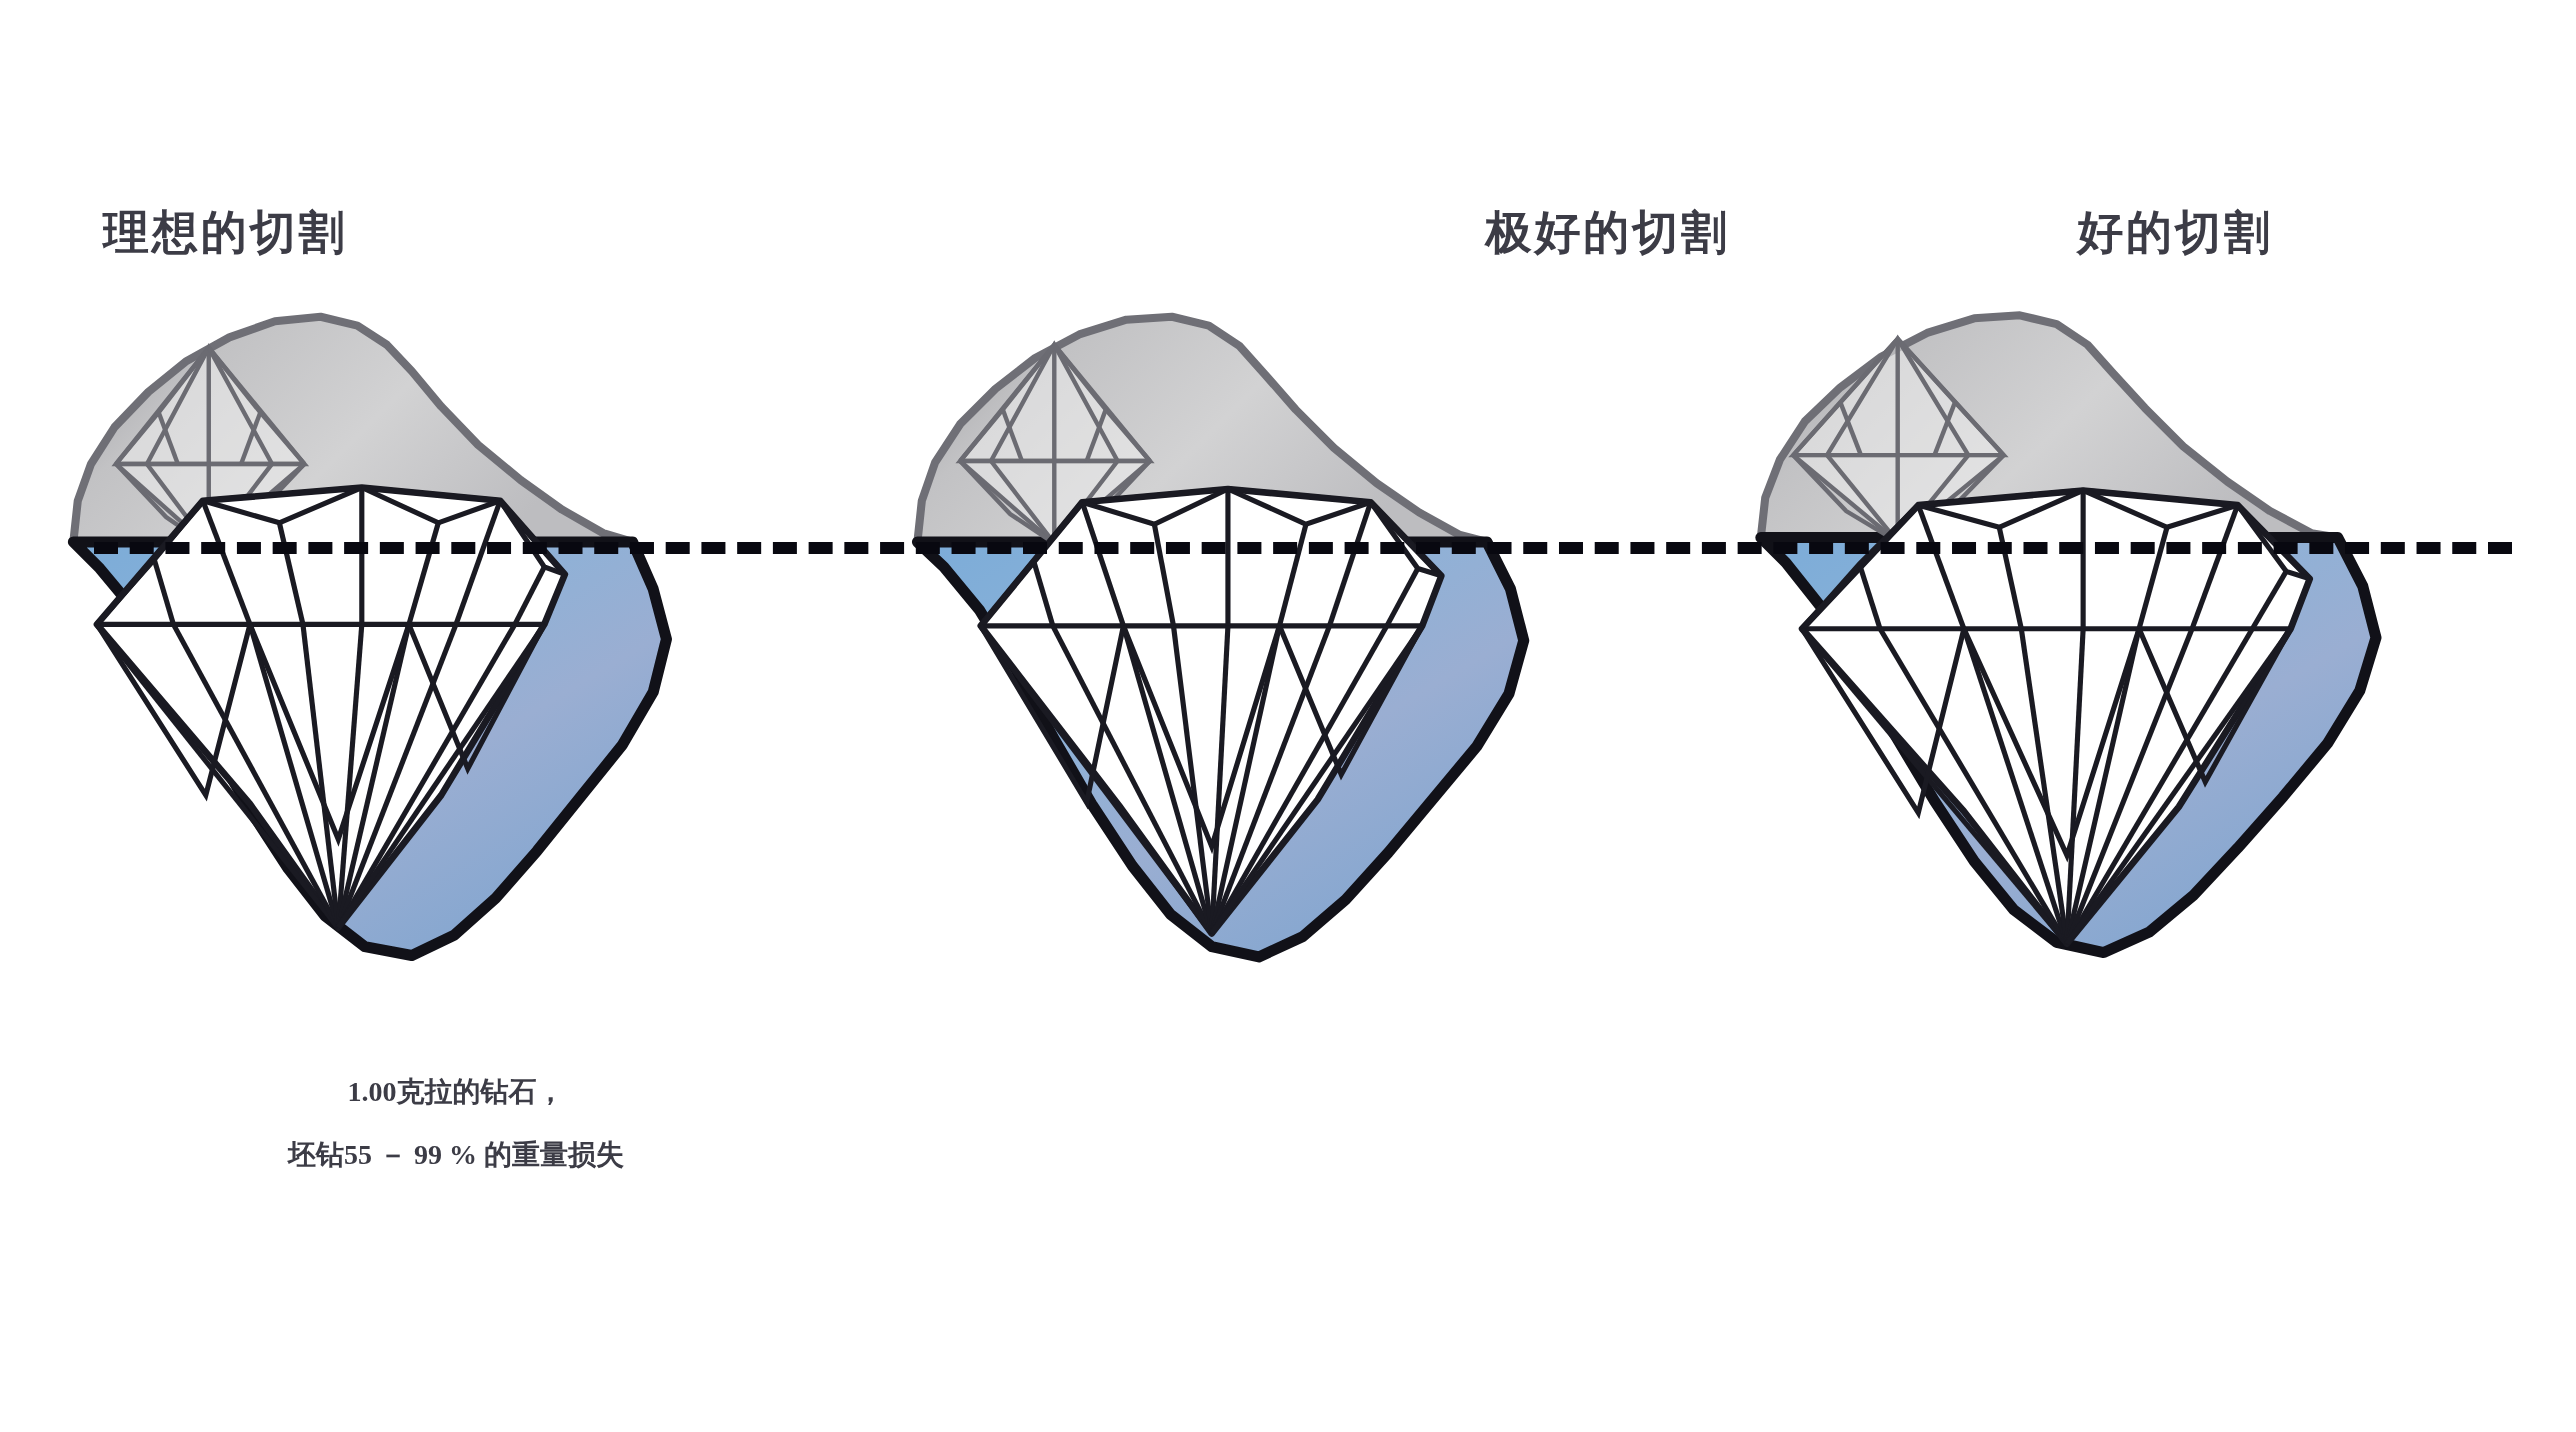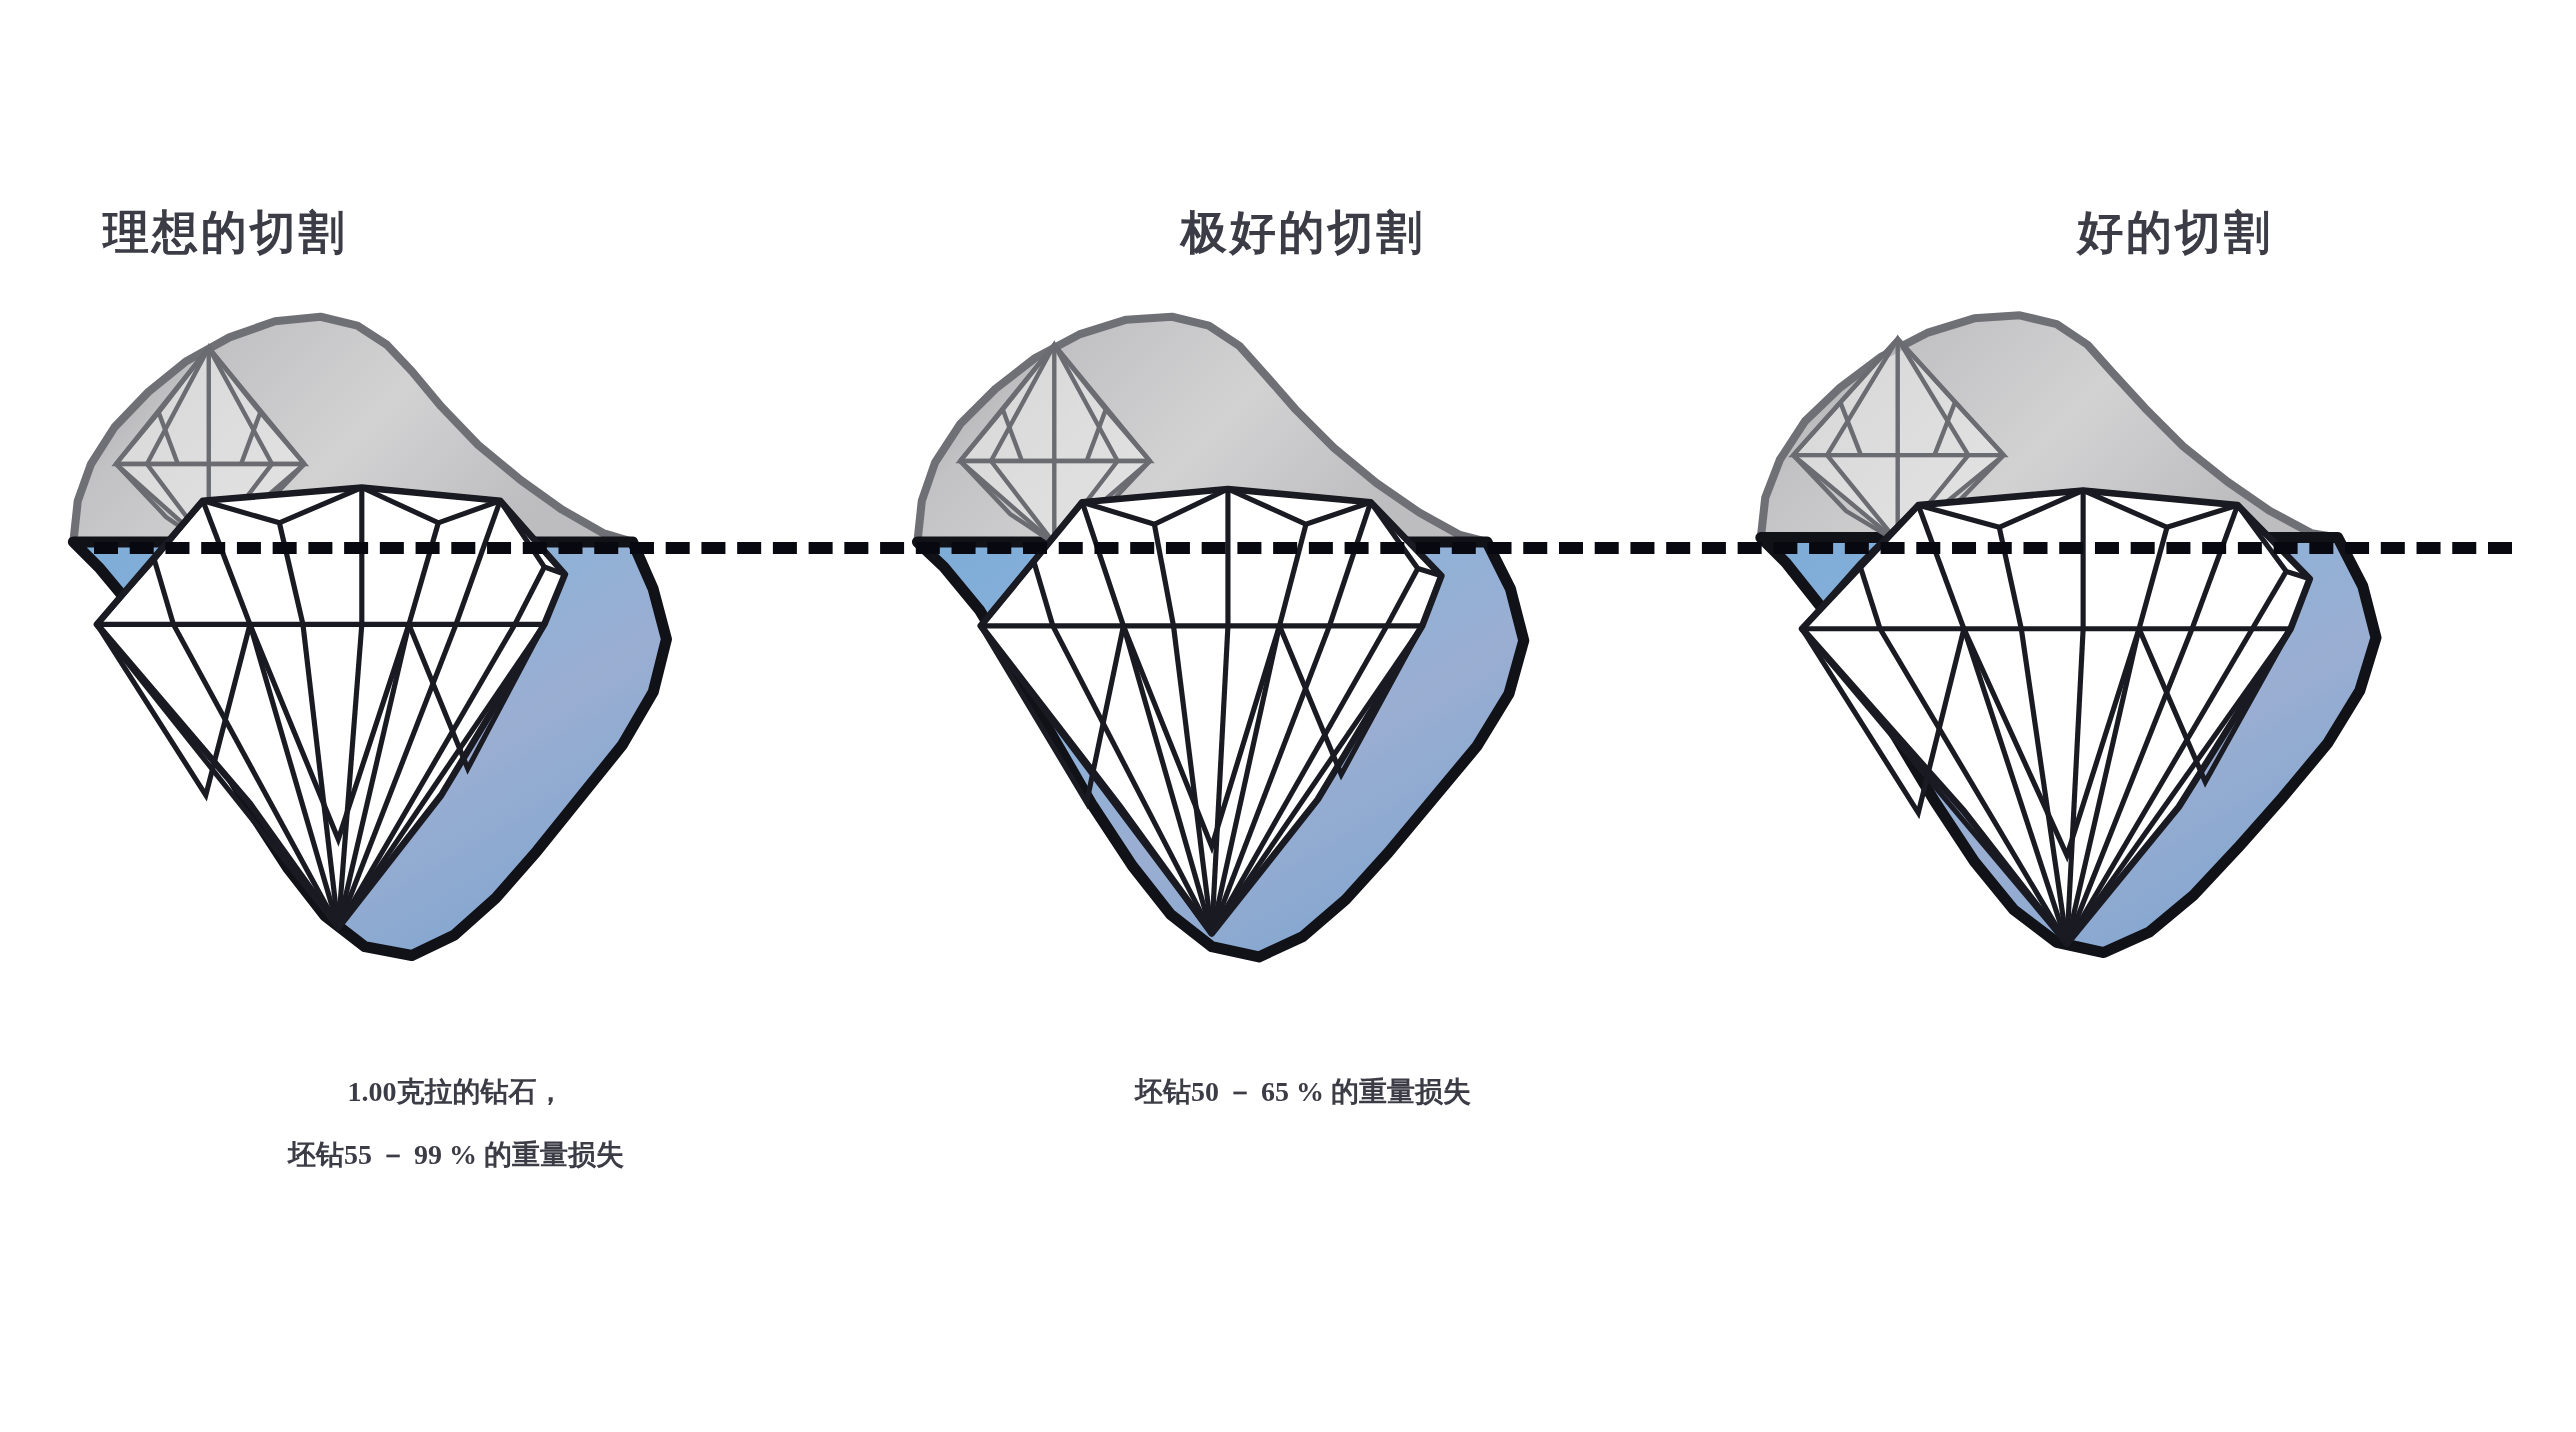--- a/index.html
+++ b/index.html
@@ -39,21 +39,21 @@
     top: 202px;
     width: 854px;
     text-align: center;
     font-size: 46px;
     font-weight: bold;
     letter-spacing: 2.9px;
     color: #3c3c46;
     white-space: nowrap;
   }
   .col-0 .cut-title { text-align: left; padding-left: 74px; width: 780px; }
-  .col-1 .cut-title { text-align: center; }
+  .col-1 .cut-title { text-align: right; }
   .col-2 .cut-title { text-align: center; padding-left: 66px; width: 788px; }
 
   
   .figure {
     position: absolute;
     top: 280px;
     left: 0;
     width: 854px;
     height: 780px;
   }
@@ -250,21 +250,20 @@
             <line x1="742" y1="470" x2="456" y2="888"></line>
             <path d="M142,470 L286,710 L336,470"></path>
             <path d="M336,470 L456,770 L548,470"></path>
             <path d="M548,470 L632,672 L742,470"></path>
           </g>
         </g>
       </svg>
     </div>
 
     <div class="caption">
-      <span class="line">坯钻50 － 65 % 的重量损失</span>
     </div>
   </div>
 
   <div class="col col-2">
 
     <div class="cut-title">好的切割</div>
 
     <div class="figure">
       <svg width="854" height="780" viewBox="0 0 1160 1060" xmlns="http://www.w3.org/2000/svg">
         <defs>

